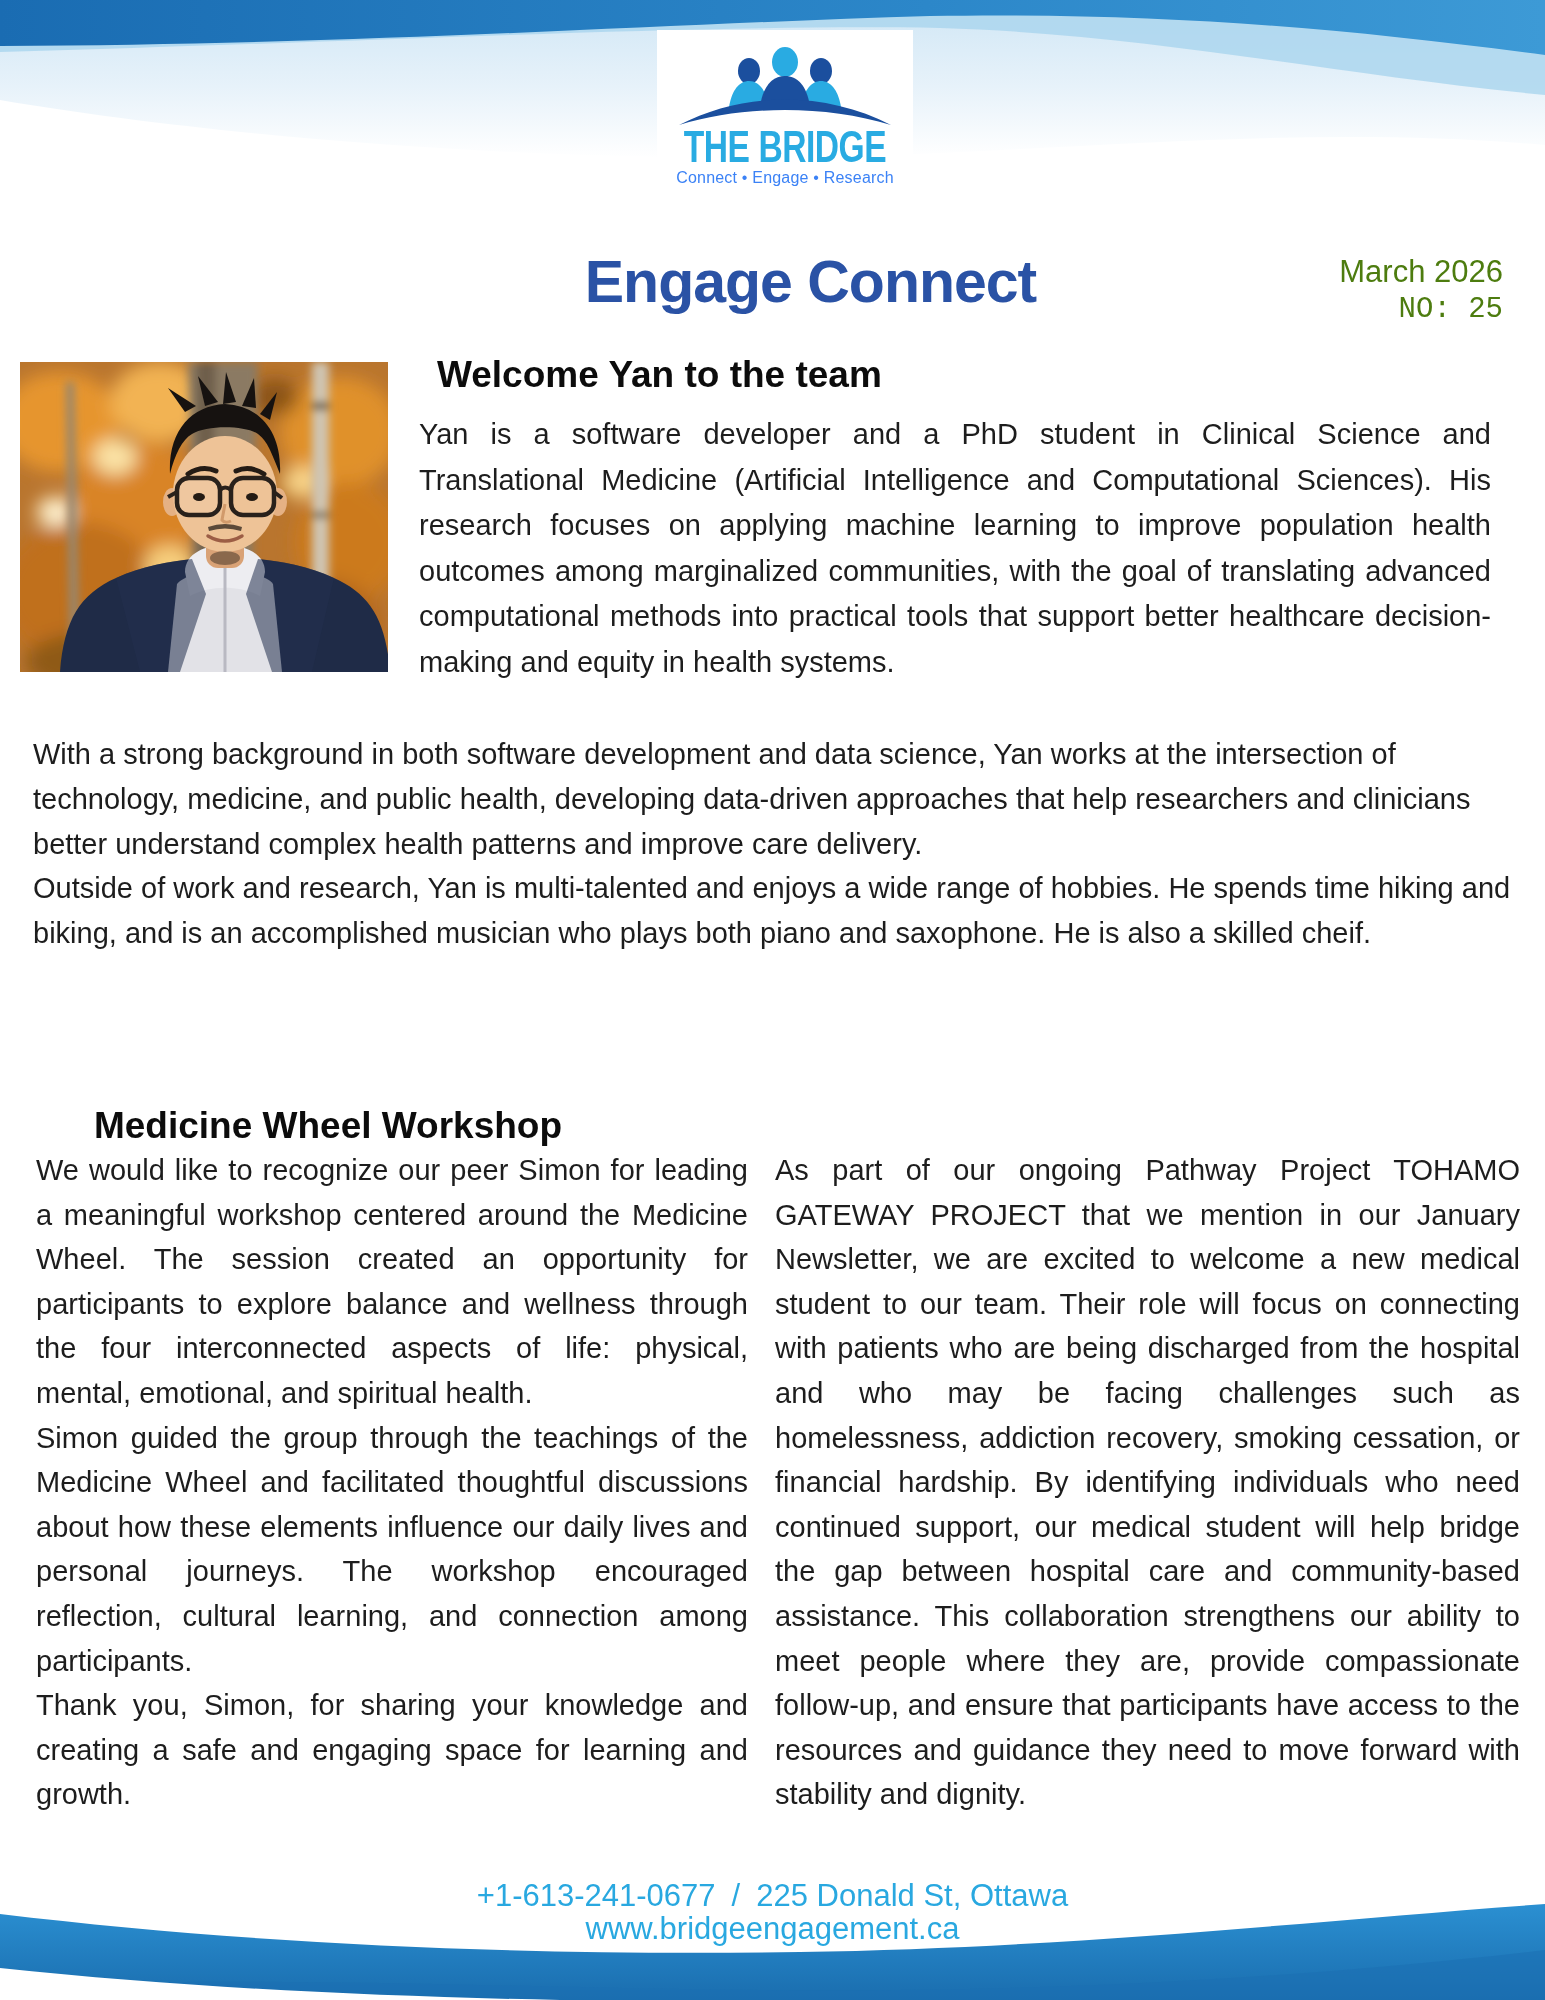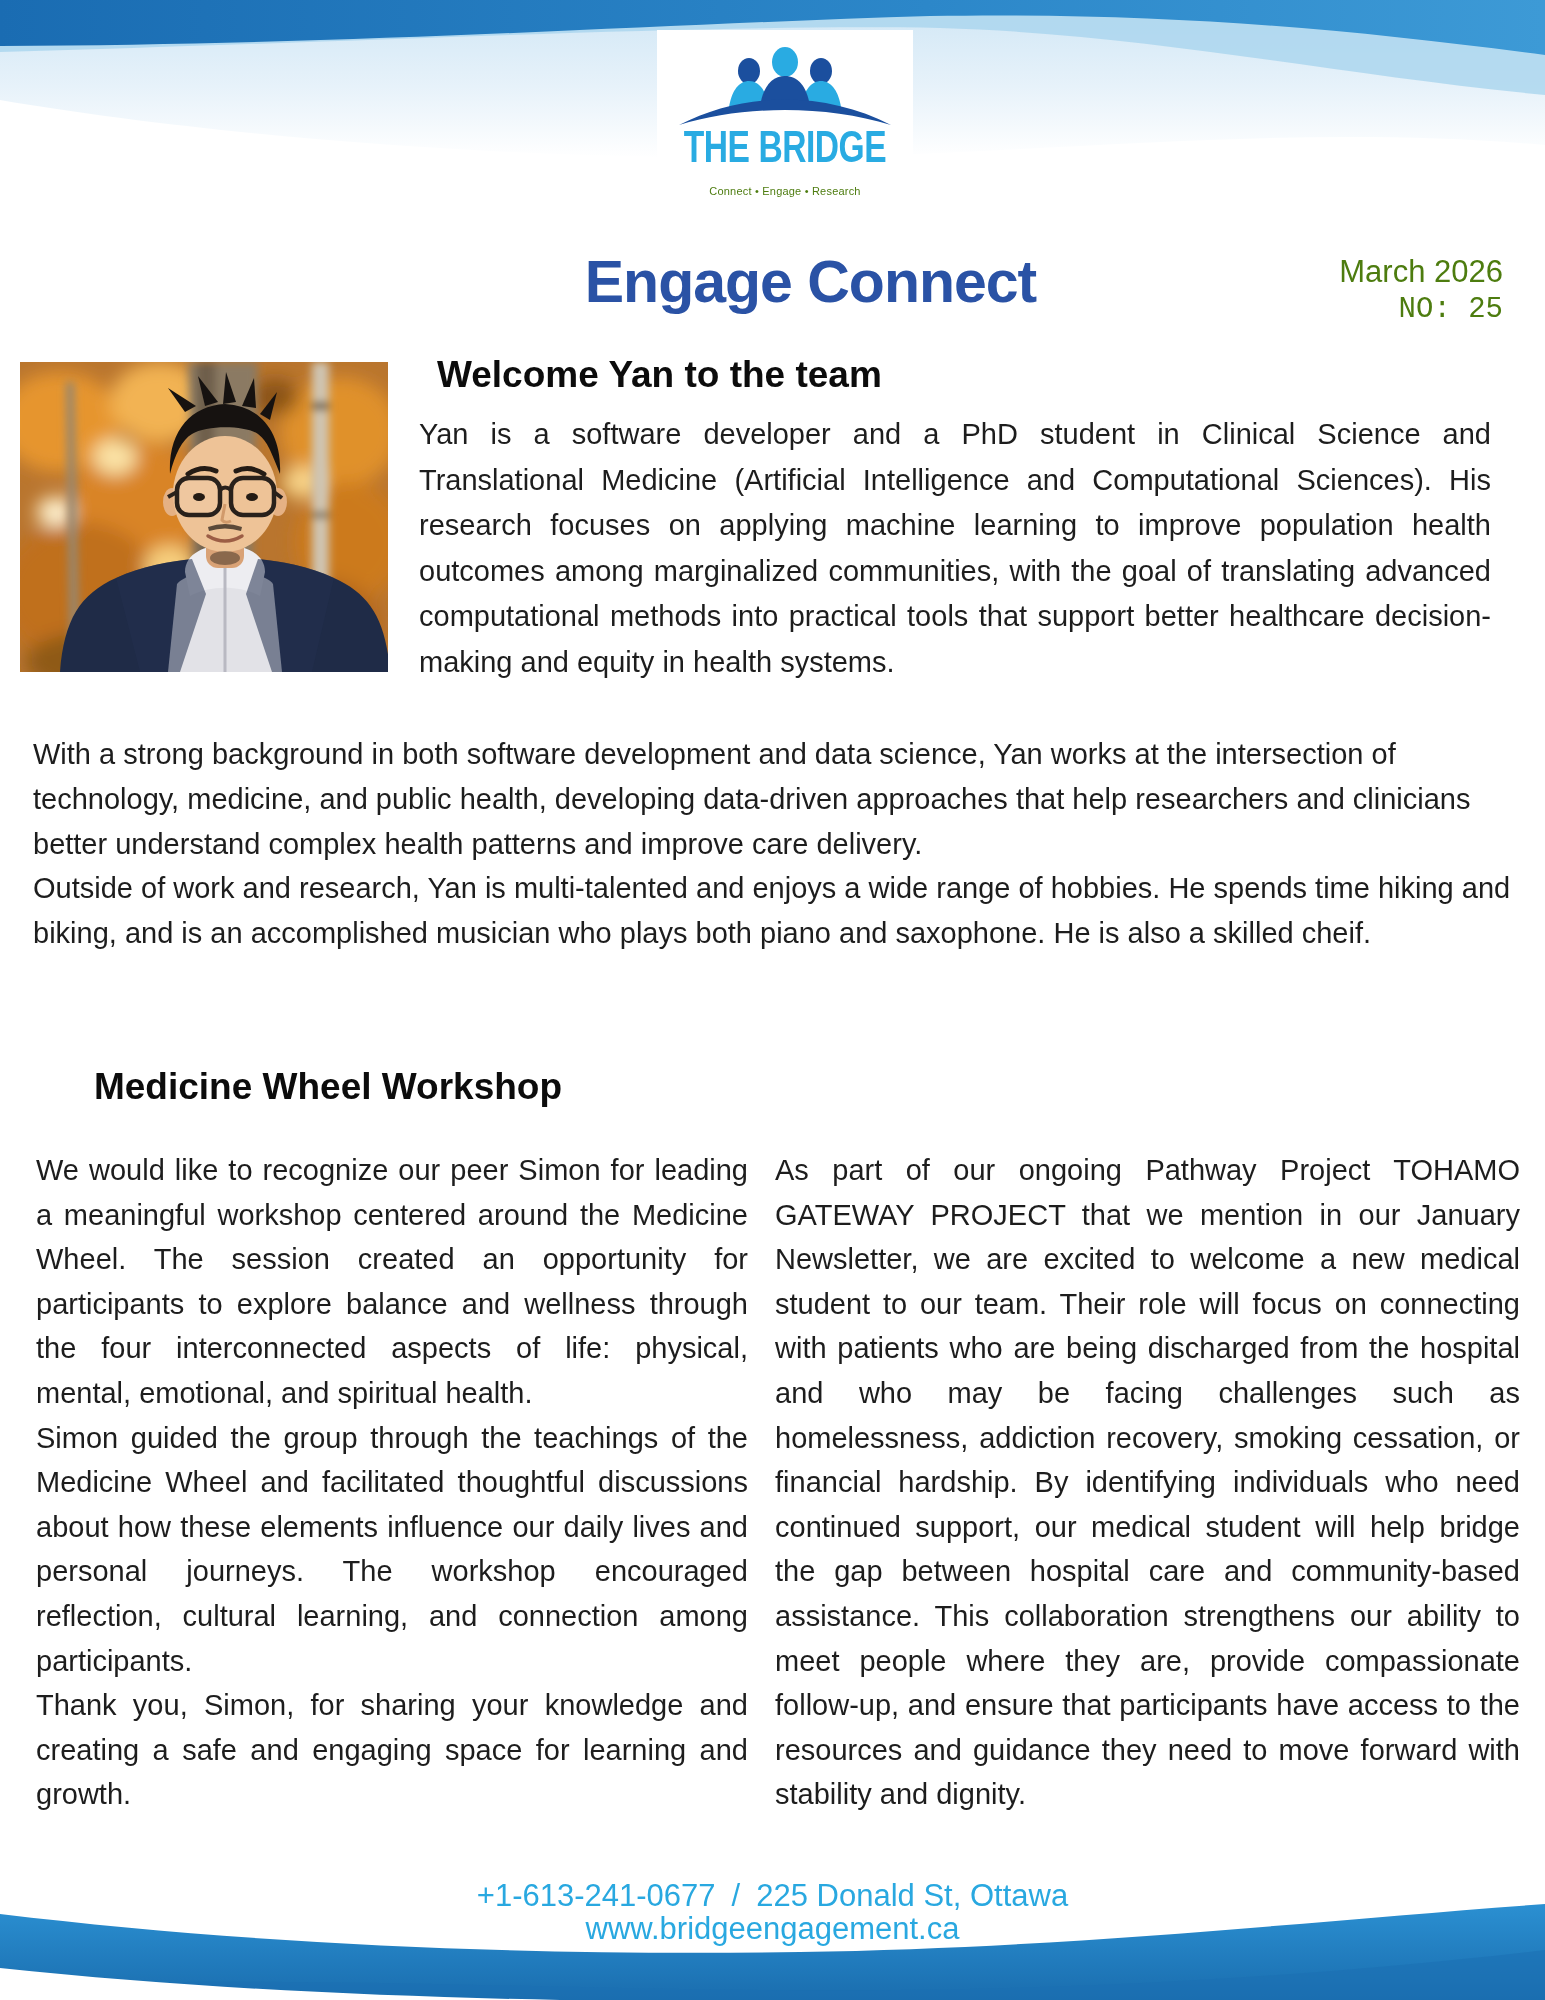--- a/index.html
+++ b/index.html
@@ -13,21 +13,21 @@
   
   .header-wave{left:0;top:0;width:1545px;height:175px;}
   .footer-wave{left:0;top:1892px;width:1545px;height:108px;}
 
   
   .logo-box{left:657px;top:30px;width:256px;height:146px;background:#ffffff;text-align:center;padding-top:15px;box-sizing:border-box;}
   .logo-name{
     font-size:35px;font-weight:700;color:#29abe2;letter-spacing:-0.5px;line-height:34px;
     transform:scale(0.96,1.28);transform-origin:center top;margin-top:-2px;white-space:nowrap;
   }
-  .logo-tagline{font-size:11px;font-weight:500;color:#4d7c0f;margin-top:26px;letter-spacing:0.2px;white-space:nowrap;}
+  .logo-tagline{font-size:16px;font-weight:500;color:#3b82f6;margin-top:10px;letter-spacing:0.2px;white-space:nowrap;}
 
   
   .masthead-title{
     left:76px;right:0;top:248px;text-align:center;
     font-size:59px;font-weight:700;color:#2a52a5;letter-spacing:-1px;
   }
   .issue-block{right:42px;top:253px;text-align:right;color:#4d7c0f;line-height:38px;}
   .issue-date{font-size:31px;}
   .issue-number{font-size:29px;font-family:Liberation Mono, monospace;}
 
@@ -40,21 +40,21 @@
   }
 
   
   .about{
     left:33px;top:732px;width:1478px;
     font-size:29px;line-height:44.8px;white-space:pre-line;
   }
 
   
   .col-heading{top:1066px;font-size:37px;font-weight:700;color:#0c0c0c;text-align:center;}
-  .col-heading.left{left:33px;width:590px;}
+  .col-heading.left{left:33px;width:590px;margin-top:39px;}
   .col-heading.right{left:775px;width:745px;}
   .col-body{
     top:1148px;font-size:29px;line-height:44.6px;text-align:justify;white-space:pre-line;
   }
   .col-body.left{left:36px;width:712px;}
   .col-body.right{left:775px;width:745px;}
 
   
   .footer-line1{left:0;right:0;top:1878px;text-align:center;color:#29a8e0;font-size:31px;font-weight:500;}
   .footer-line1 .sep{margin:0 16px;}

